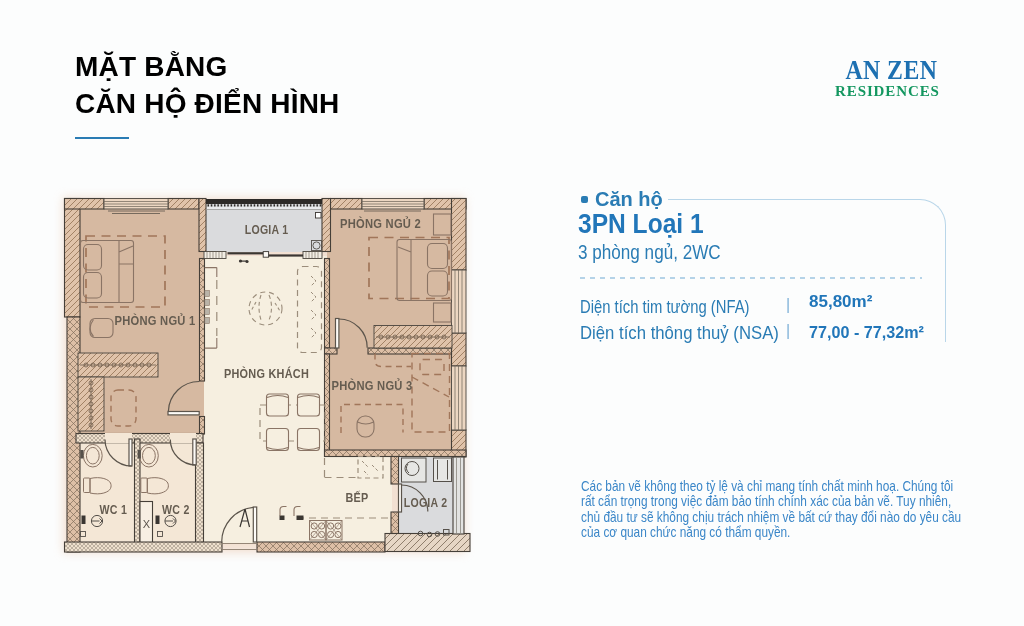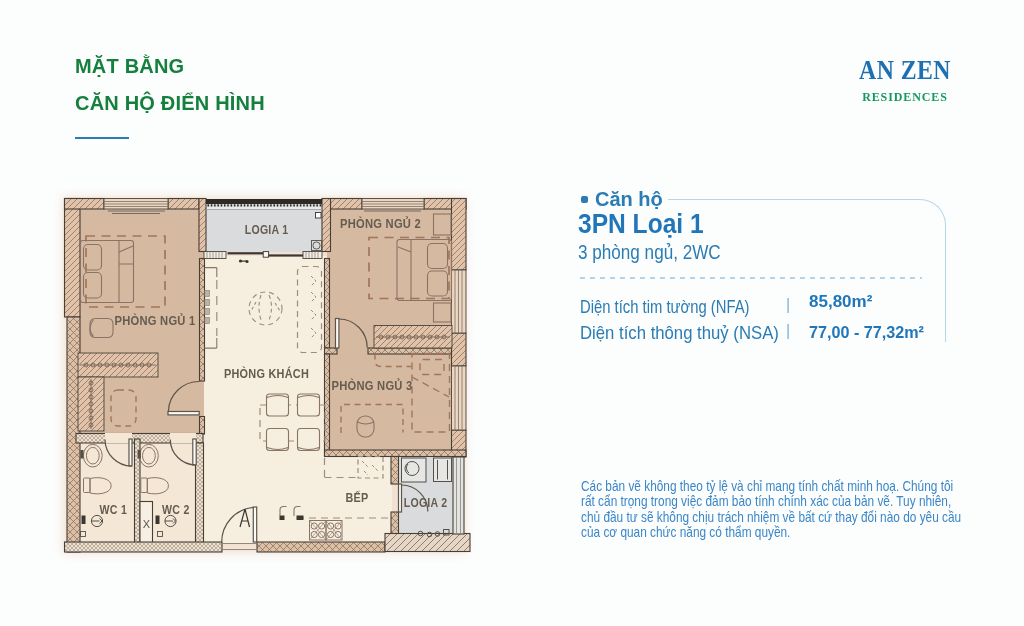--- a/index.html
+++ b/index.html
@@ -3,27 +3,27 @@
 <meta charset="utf-8">
 <style>
   html,body{margin:0;padding:0;}
   body{width:1024px;height:626px;background:#fcfdfd;overflow:hidden;
        font-family:"Liberation Sans",sans-serif;position:relative;}
   .abs{position:absolute;}
 </style>
 </head>
 <body>
 
-<div class="abs" style="left:75px;top:48px;color:#15803d;font-weight:bold;font-size:20px;line-height:37px;letter-spacing:0.2px;">MẶT BẰNG<br>CĂN HỘ ĐIỂN HÌNH</div>
+<div class="abs" style="left:75px;top:48px;color:#000000;font-weight:bold;font-size:28px;line-height:37px;letter-spacing:0.2px;">MẶT BẰNG<br>CĂN HỘ ĐIỂN HÌNH</div>
 
 <div class="abs" style="left:75px;top:137px;width:54px;height:2px;background:#2a7cb4;"></div>
 
-<div class="abs" style="left:835px;top:57px;width:140px;text-align:center;">
+<div class="abs" style="left:835px;top:57px;width:140px;text-align:left;">
   <div style="font-family:'Liberation Serif',serif;font-weight:bold;font-size:28px;color:#1d70b1;letter-spacing:0.5px;line-height:26px;white-space:nowrap;transform:scaleX(0.85);">AN ZEN</div>
-  <div style="font-family:'Liberation Serif',serif;font-weight:bold;font-size:12px;color:#149760;letter-spacing:0.9px;line-height:12px;margin-top:8px;">RESIDENCES</div>
+  <div style="font-family:'Liberation Serif',serif;font-weight:bold;font-size:15px;color:#149760;letter-spacing:0.9px;line-height:12px;margin-top:2px;">RESIDENCES</div>
 </div>
 
 <div class="abs" style="left:668px;top:199px;width:277px;height:142px;border-top:1.5px solid #b9d6e9;border-right:1.5px solid #b9d6e9;border-top-right-radius:26px;"></div>
 
 <div class="abs" style="left:581px;top:196px;width:7px;height:7px;border-radius:2px;background:#2a7cb4;"></div>
 
 <div class="abs" style="left:595px;top:188px;color:#2a7cb4;font-weight:bold;font-size:20px;">Căn hộ</div>
 
 <div class="abs" style="left:578px;top:209px;color:#2176b9;font-weight:bold;font-size:27px;transform:scaleX(0.91);transform-origin:left;">3PN Loại 1</div>
 

